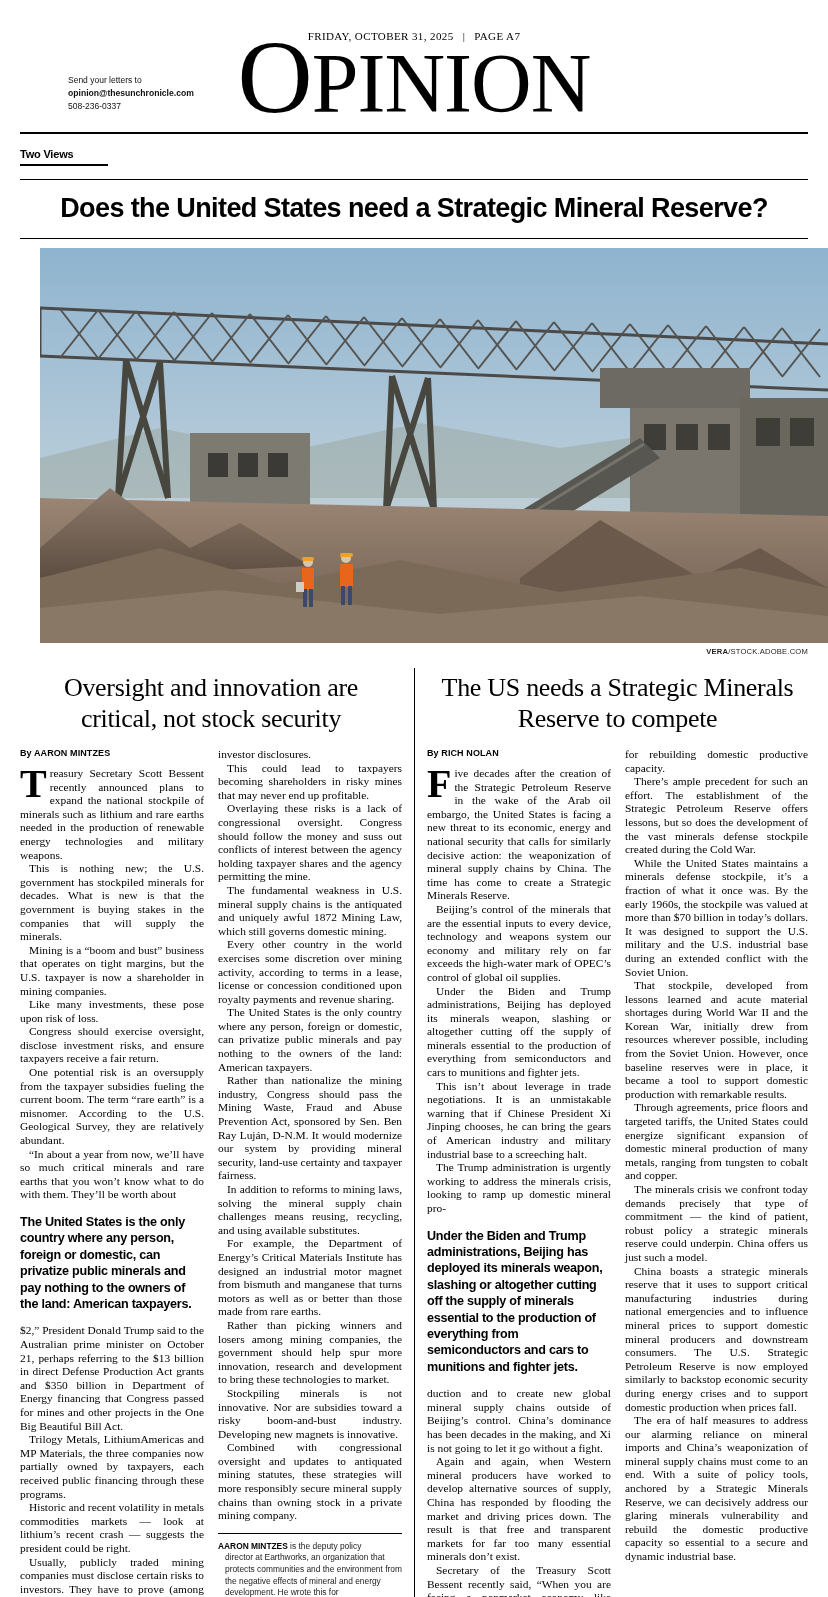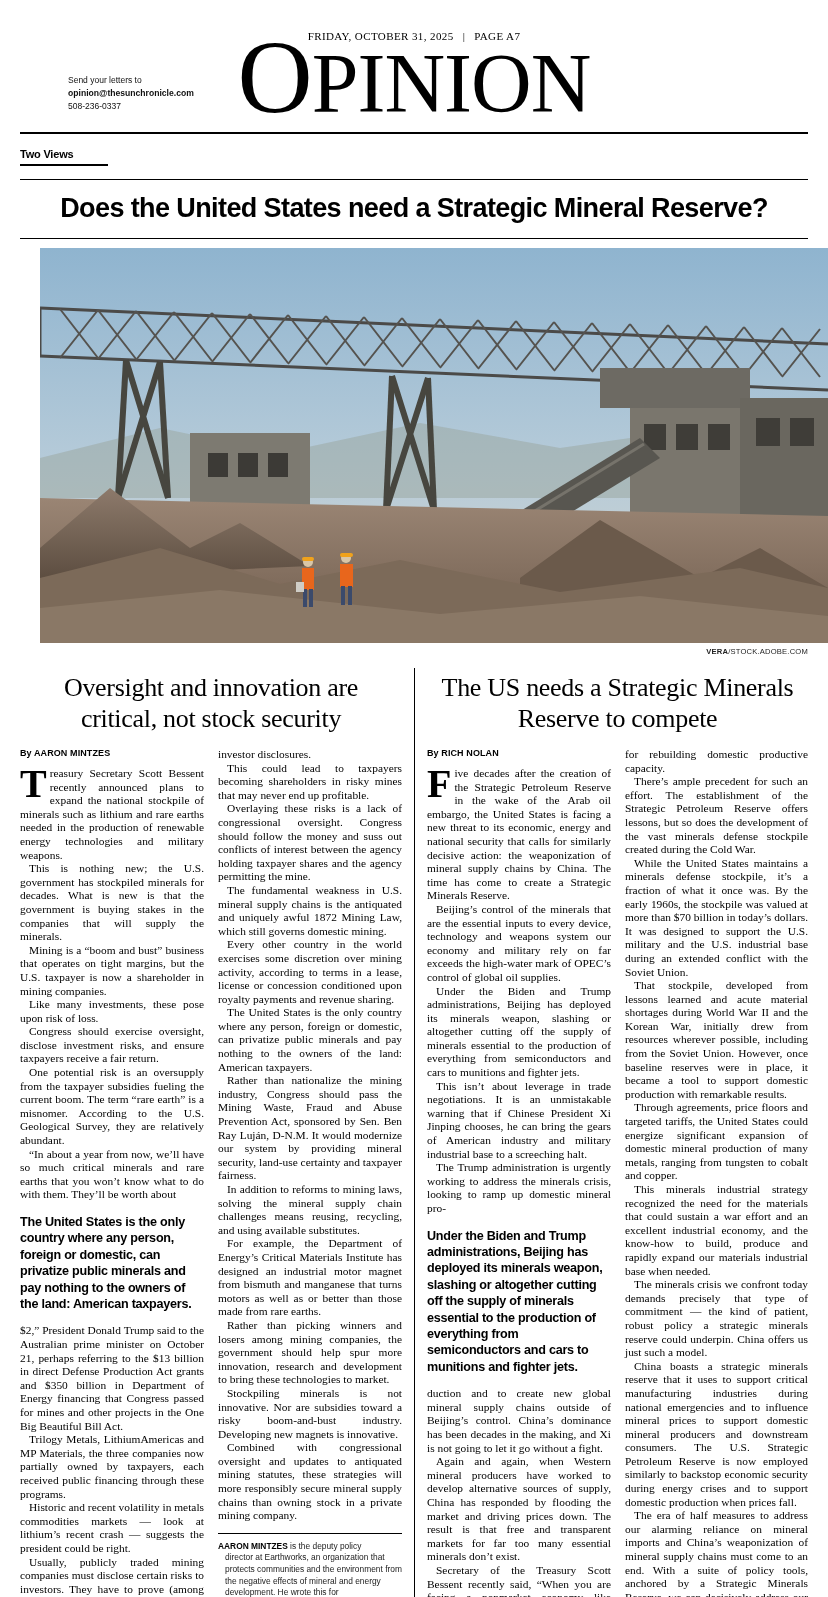--- a/index.html
+++ b/index.html
@@ -386,21 +386,20 @@
           <p class="body">Again and again, when Western mineral producers have worked to develop alternative sources of supply, China has responded by flooding the market and driving prices down. The result is that free and transparent markets for far too many essential minerals don’t exist.</p>
           <p class="body">Secretary of the Treasury Scott Bessent recently said, “When you are facing a nonmarket economy like China, then you have to exercise industrial policy.” Bessent added that the United States must set up a Strategic Minerals Reserve.</p>
 
         </div>
         <div class="col">
           <p class="body first">for rebuilding domestic productive capacity.</p>
           <p class="body">There’s ample precedent for such an effort. The establishment of the Strategic Petroleum Reserve offers lessons, but so does the development of the vast minerals defense stockpile created during the Cold War.</p>
           <p class="body">While the United States maintains a minerals defense stockpile, it’s a fraction of what it once was. By the early 1960s, the stockpile was valued at more than $70 billion in today’s dollars. It was designed to support the U.S. military and the U.S. industrial base during an extended conflict with the Soviet Union.</p>
           <p class="body">That stockpile, developed from lessons learned and acute material shortages during World War II and the Korean War, initially drew from resources wherever possible, including from the Soviet Union. However, once baseline reserves were in place, it became a tool to support domestic production with remarkable results.</p>
           <p class="body">Through agreements, price floors and targeted tariffs, the United States could energize significant expansion of domestic mineral production of many metals, ranging from tungsten to cobalt and copper.</p>
-          <p class="body">This minerals industrial strategy recognized the need for the materials that could sustain a war effort and an excellent industrial economy, and the know-how to build, produce and rapidly expand our materials industrial base when needed.</p>
           <p class="body">The minerals crisis we confront today demands precisely that type of commitment — the kind of patient, robust policy a strategic minerals reserve could underpin. China offers us just such a model.</p>
           <p class="body">China boasts a strategic minerals reserve that it uses to support critical manufacturing industries during national emergencies and to influence mineral prices to support domestic mineral producers and downstream consumers. The U.S. Strategic Petroleum Reserve is now employed similarly to backstop economic security during energy crises and to support domestic production when prices fall.</p>
           <p class="body">The era of half measures to address our alarming reliance on mineral imports and China’s weaponization of mineral supply chains must come to an end. With a suite of policy tools, anchored by a Strategic Minerals Reserve, we can decisively address our glaring minerals vulnerability and rebuild the domestic productive capacity so essential to a secure and dynamic industrial base.</p>
 
         </div>
       </div>
     </div>
   </div>
 
   

